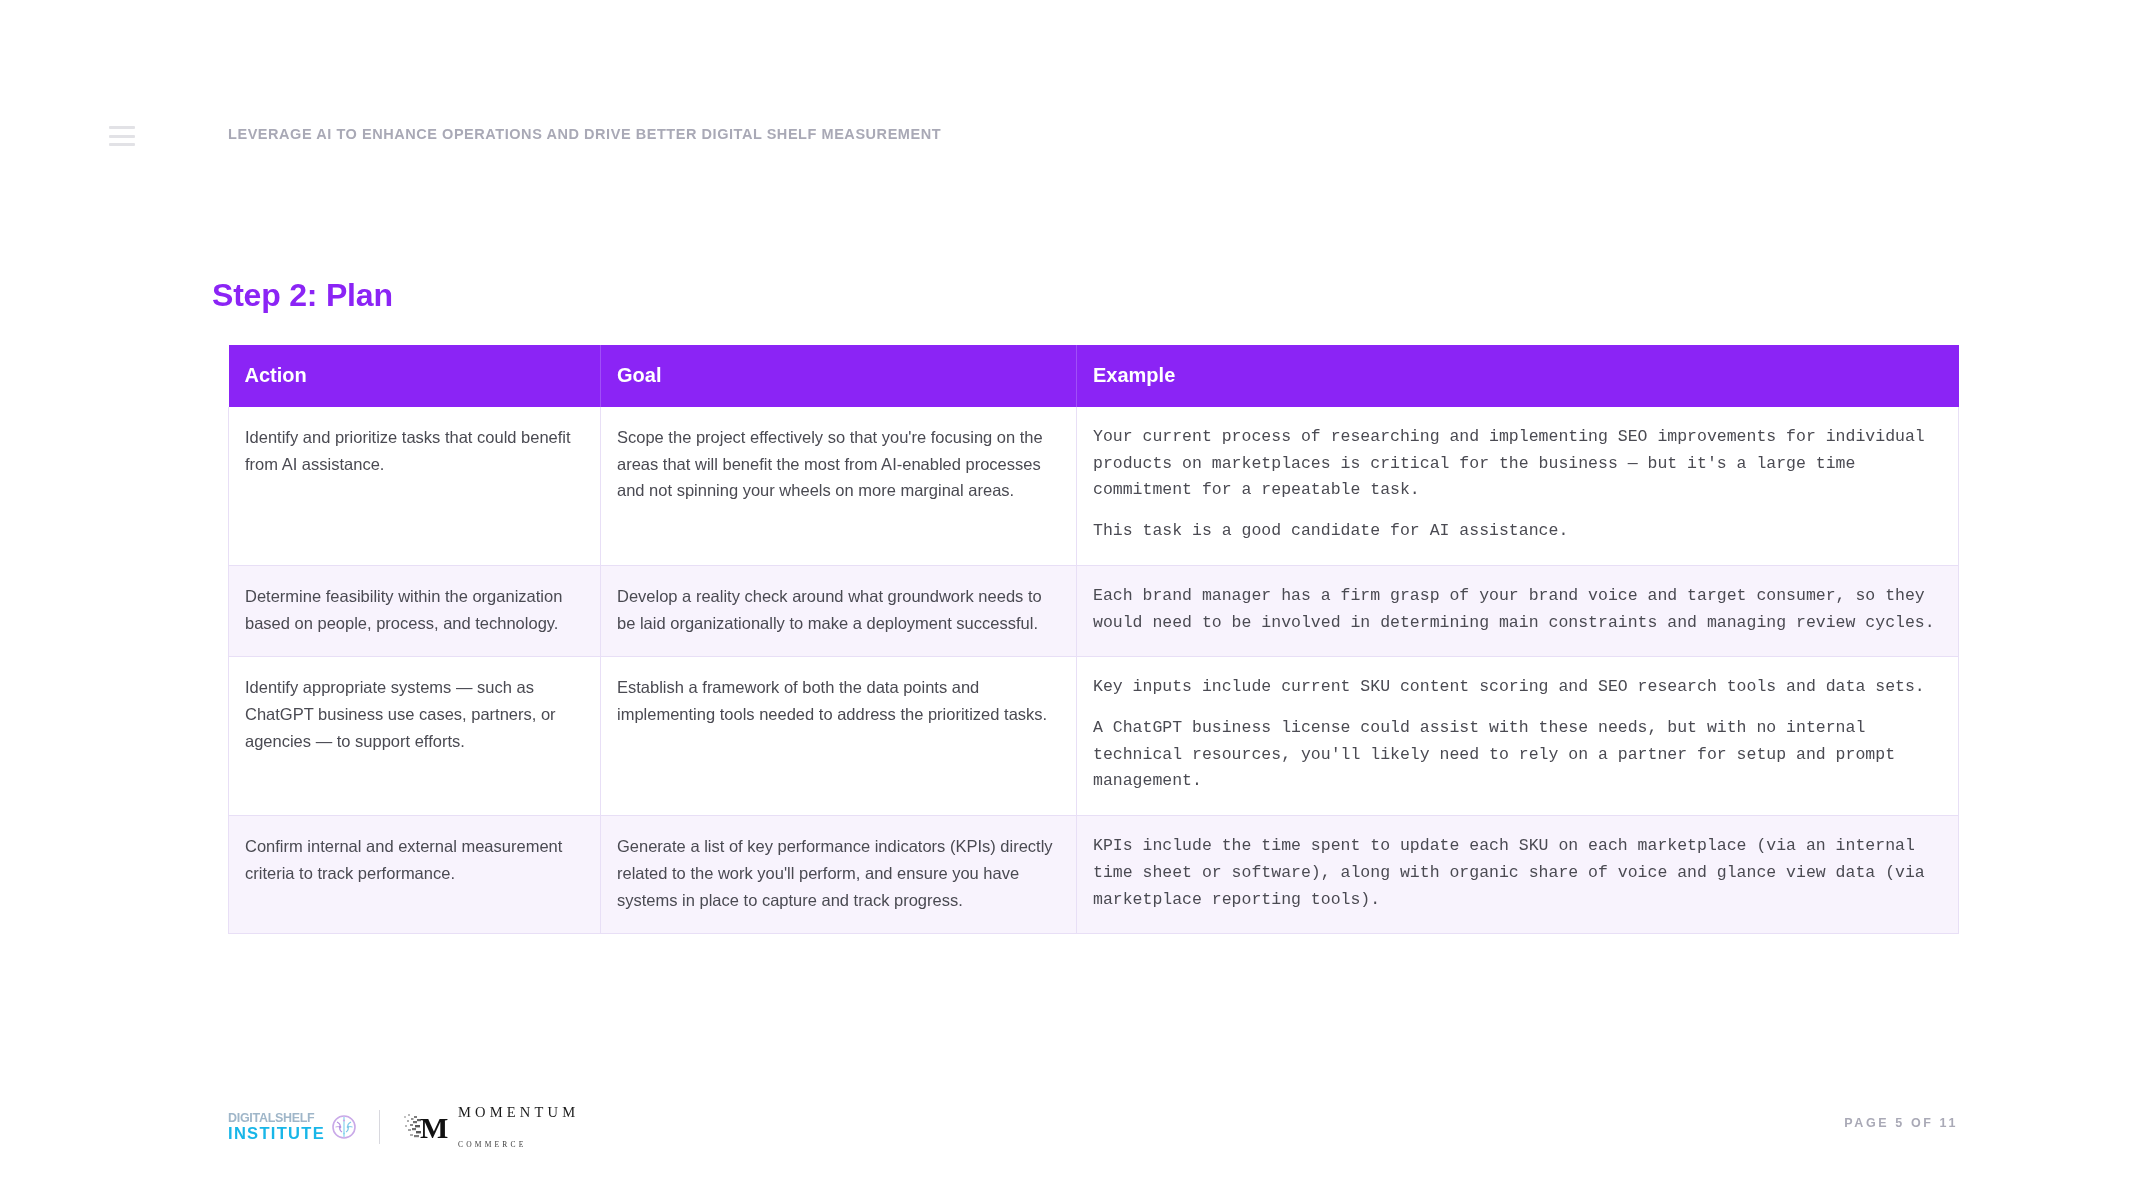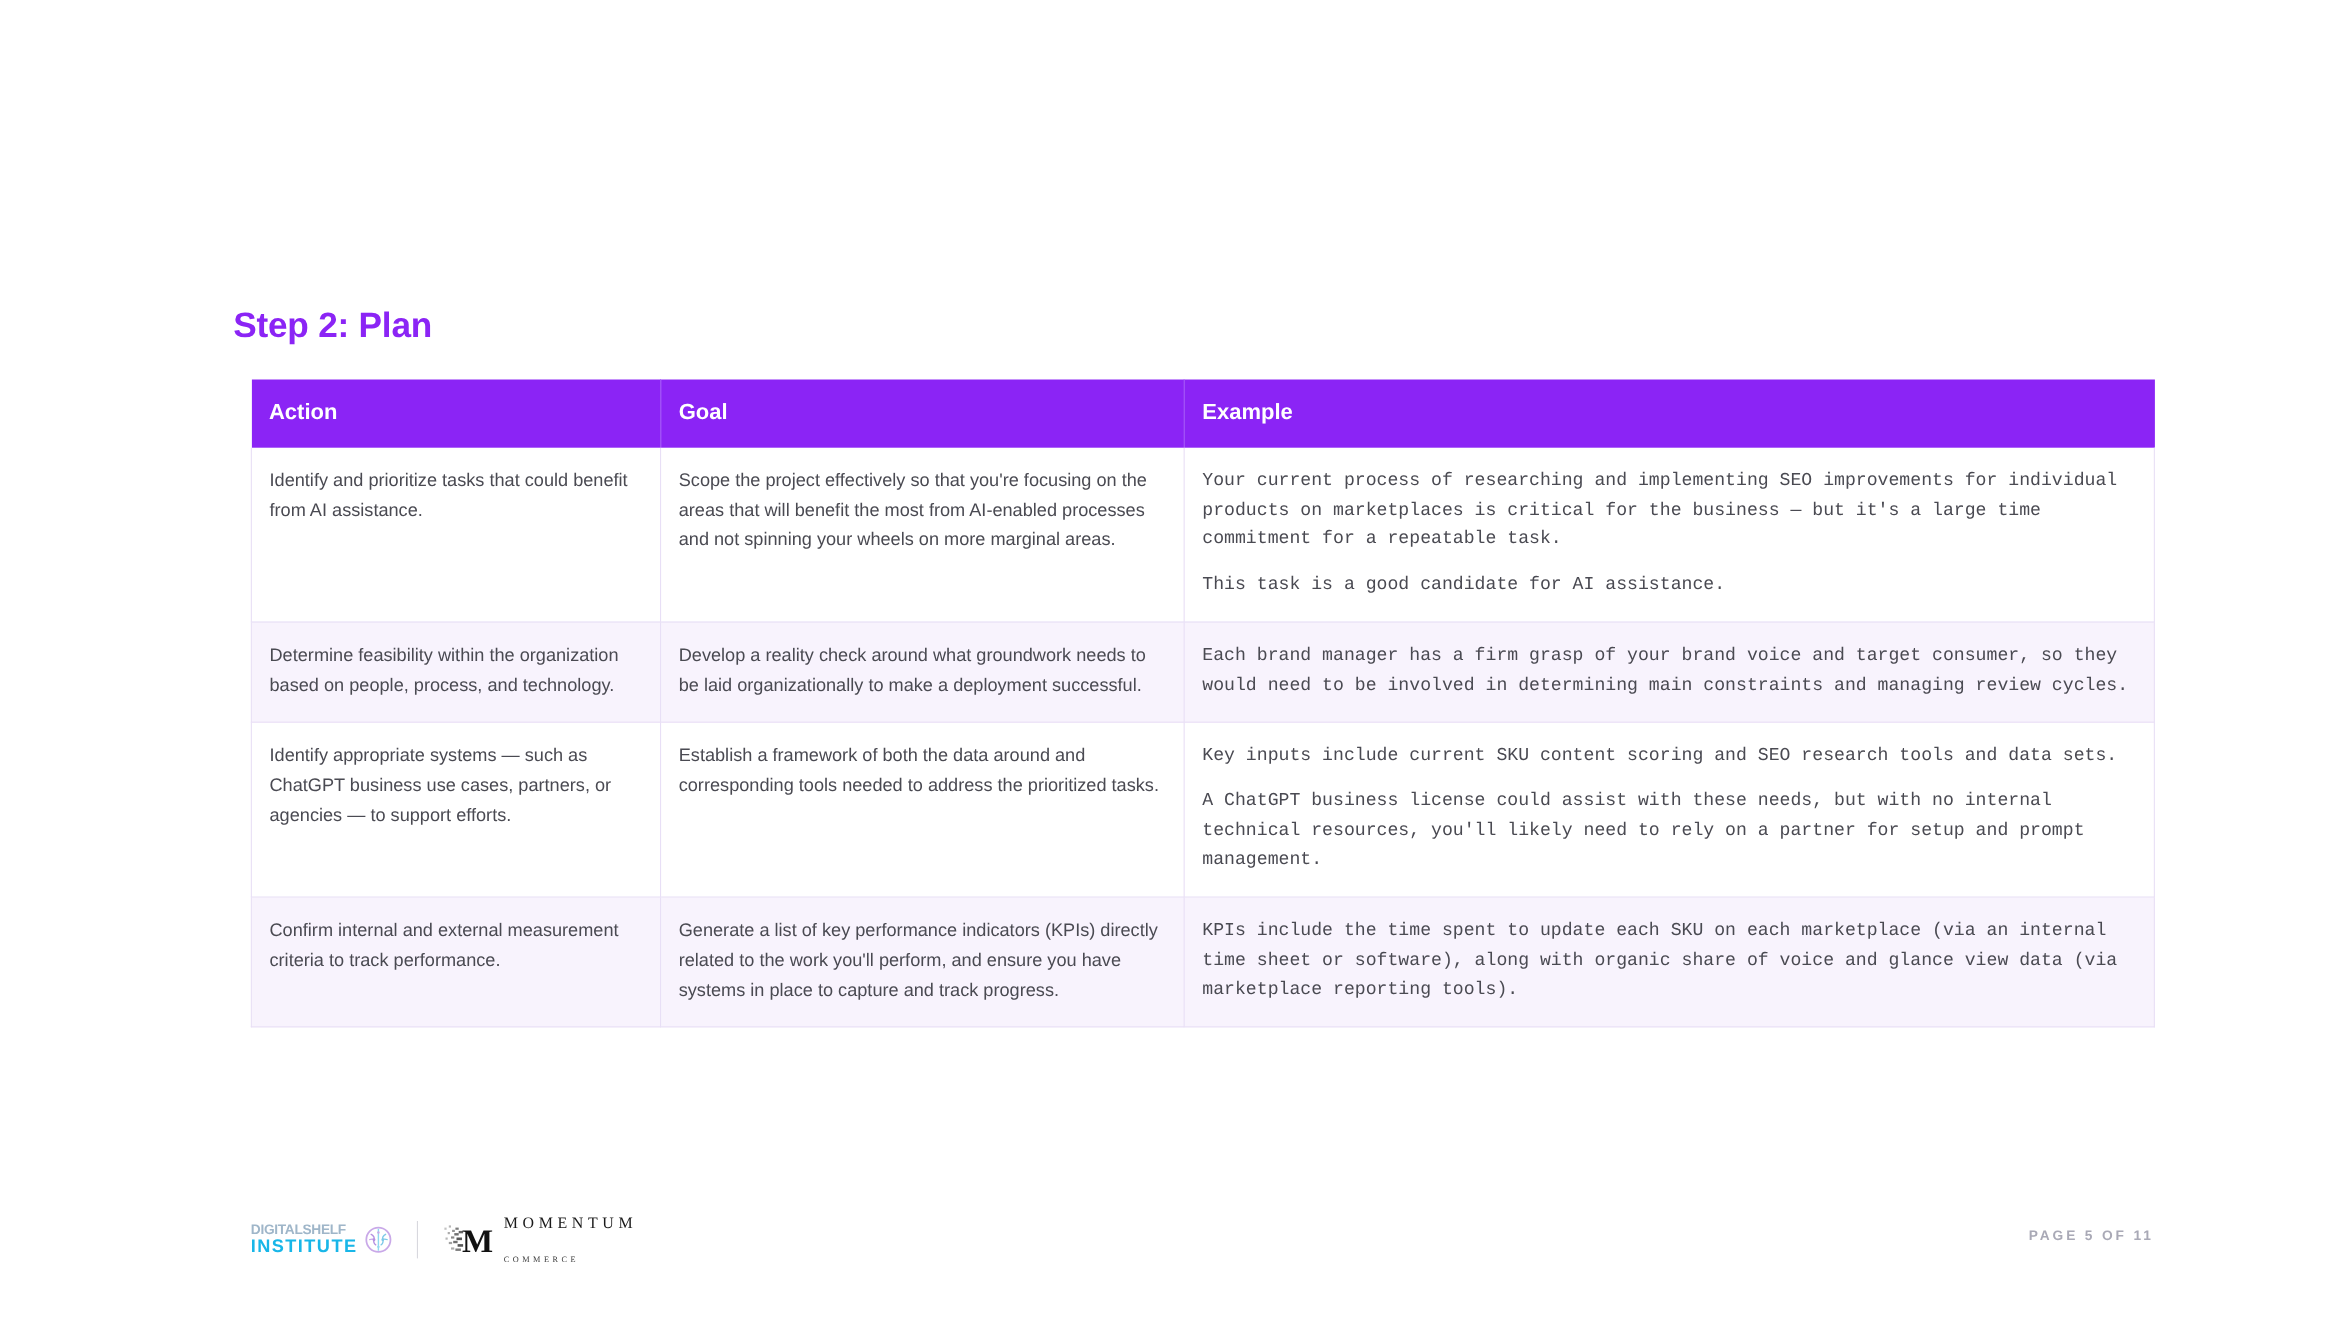--- a/index.html
+++ b/index.html
@@ -207,20 +207,28 @@
     color: #a9a9b6;
     text-transform: uppercase;
     white-space: nowrap;
   }
 </style>
 </head>
 <body>
 
 <div class="page">
 
+  <div class="header">
+    <div class="hamburger">
+      <span></span>
+      <span></span>
+      <span></span>
+    </div>
+    <div class="header-title">LEVERAGE AI TO ENHANCE OPERATIONS AND DRIVE BETTER DIGITAL SHELF MEASUREMENT</div>
+  </div>
 
   <div class="section-title">Step 2: Plan</div>
 
   <div class="table-wrap">
     <table class="kpi">
       <colgroup>
         <col class="c1">
           <col class="c2">
           <col class="c3">
       </colgroup>
@@ -242,21 +250,21 @@
         </tr>
         <tr class="alt">
           <td>Determine feasibility within the organization based on people, process, and technology.</td>
           <td>Develop a reality check around what groundwork needs to be laid organizationally to make a deployment successful.</td>
           <td>
             <p>Each brand manager has a firm grasp of your brand voice and target consumer, so they would need to be involved in determining main constraints and managing review cycles.</p>
           </td>
         </tr>
         <tr>
           <td>Identify appropriate systems — such as ChatGPT business use cases, partners, or agencies — to support efforts.</td>
-          <td>Establish a framework of both the data around and corresponding tools needed to address the prioritized tasks.</td>
+          <td>Establish a framework of both the data points and implementing tools needed to address the prioritized tasks.</td>
           <td>
             <p>Key inputs include current SKU content scoring and SEO research tools and data sets.</p>
             <p>A ChatGPT business license could assist with these needs, but with no internal technical resources, you'll likely need to rely on a partner for setup and prompt management.</p>
           </td>
         </tr>
         <tr class="alt">
           <td>Confirm internal and external measurement criteria to track performance.</td>
           <td>Generate a list of key performance indicators (KPIs) directly related to the work you'll perform, and ensure you have systems in place to capture and track progress.</td>
           <td>
             <p>KPIs include the time spent to update each SKU on each marketplace (via an internal time sheet or software), along with organic share of voice and glance view data (via marketplace reporting tools).</p>

